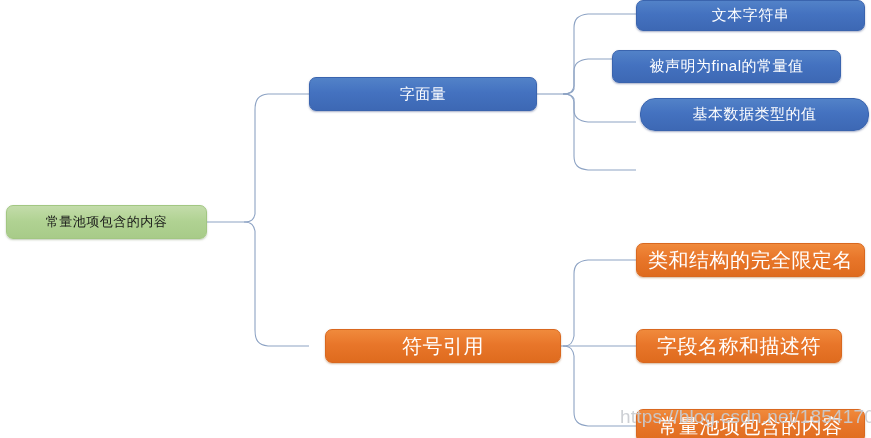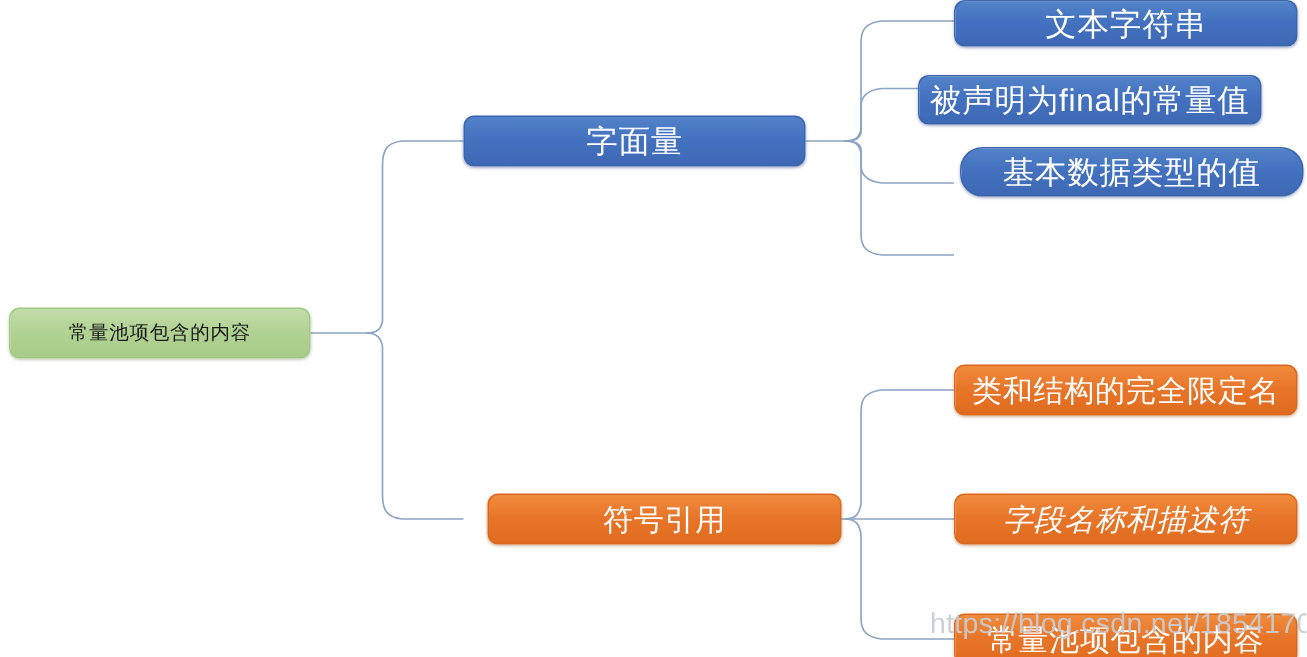--- a/index.html
+++ b/index.html
@@ -42,21 +42,21 @@
   .node-root {
     background: linear-gradient(180deg, #c3dcaa 0%, #b0d292 48%, #a8cb89 100%);
     color: #1a1a1a;
     font-size: 13px;
     border: 1px solid #a2c782;
     box-shadow: 0 1px 2px rgba(120,140,100,0.45);
   }
   .node-blue {
     background: linear-gradient(180deg, #5282c8 0%, #4472c0 45%, #3d68b4 100%);
     color: #ffffff;
-    font-size: 21px;
+    font-size: 15px;
     border: 1px solid #3a64ae;
     box-shadow: 0 1px 2px rgba(40,60,120,0.42);
   }
   .node-orange {
     background: linear-gradient(180deg, #f08a3c 0%, #e8762a 45%, #df6b1e 100%);
     color: #ffffff;
     font-size: 20px;
     border: 1px solid #d9681f;
     box-shadow: 0 1px 2px rgba(150,80,20,0.42);
   }
@@ -121,21 +121,21 @@
 
 
   <div class="node node-orange" style="left:309px; top:329px; width:236px; height:34px;margin-left:16px;">
     <span>符号引用</span>
   </div>
 
   <div class="node node-orange" style="left:636px; top:243px; width:229px; height:34px;">
     <span>类和结构的完全限定名</span>
   </div>
 
-  <div class="node node-orange" style="left:636px; top:329px; width:229px; height:34px;font-style:italic;">
+  <div class="node node-orange" style="left:636px; top:329px; width:206px; height:34px;">
     <span>字段名称和描述符</span>
   </div>
 
   <div class="node node-orange" style="left:636px; top:409px; width:229px; height:34px;">
     <span>常量池项包含的内容</span>
   </div>
 
   <div class="watermark" style="left:620px; top:406px;">https://blog.csdn.net/18541707</div>
 
 </div>

